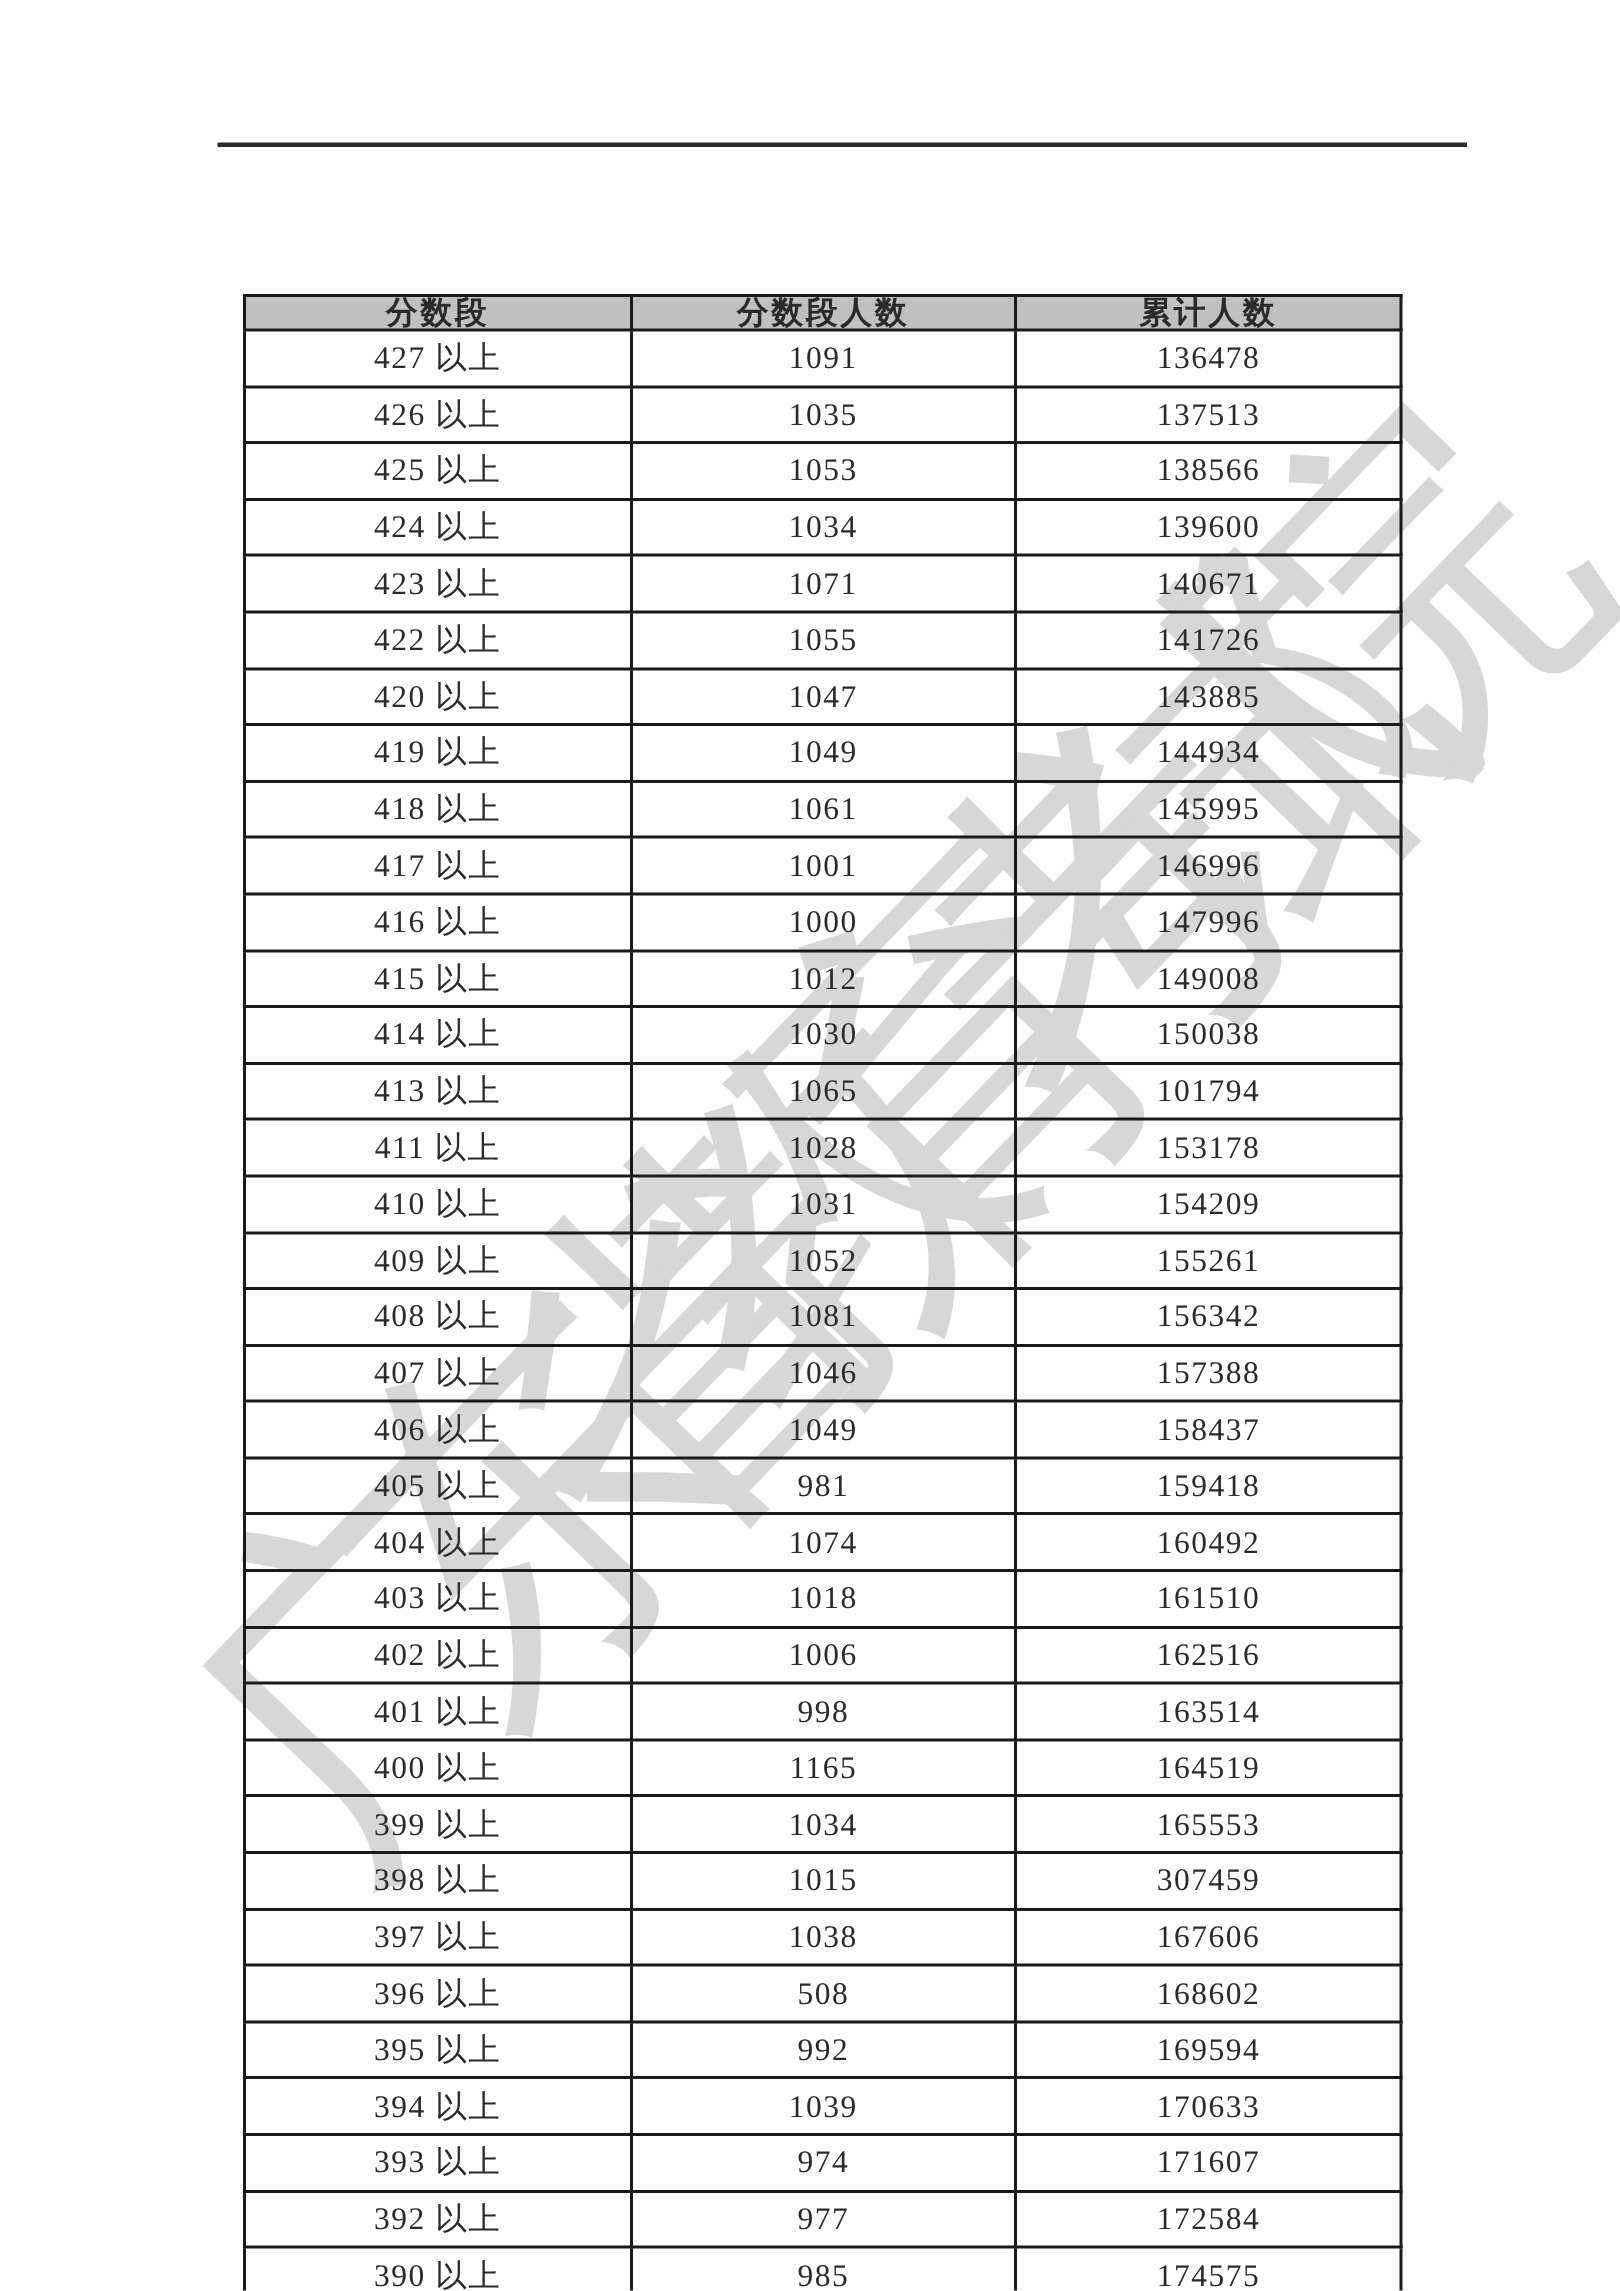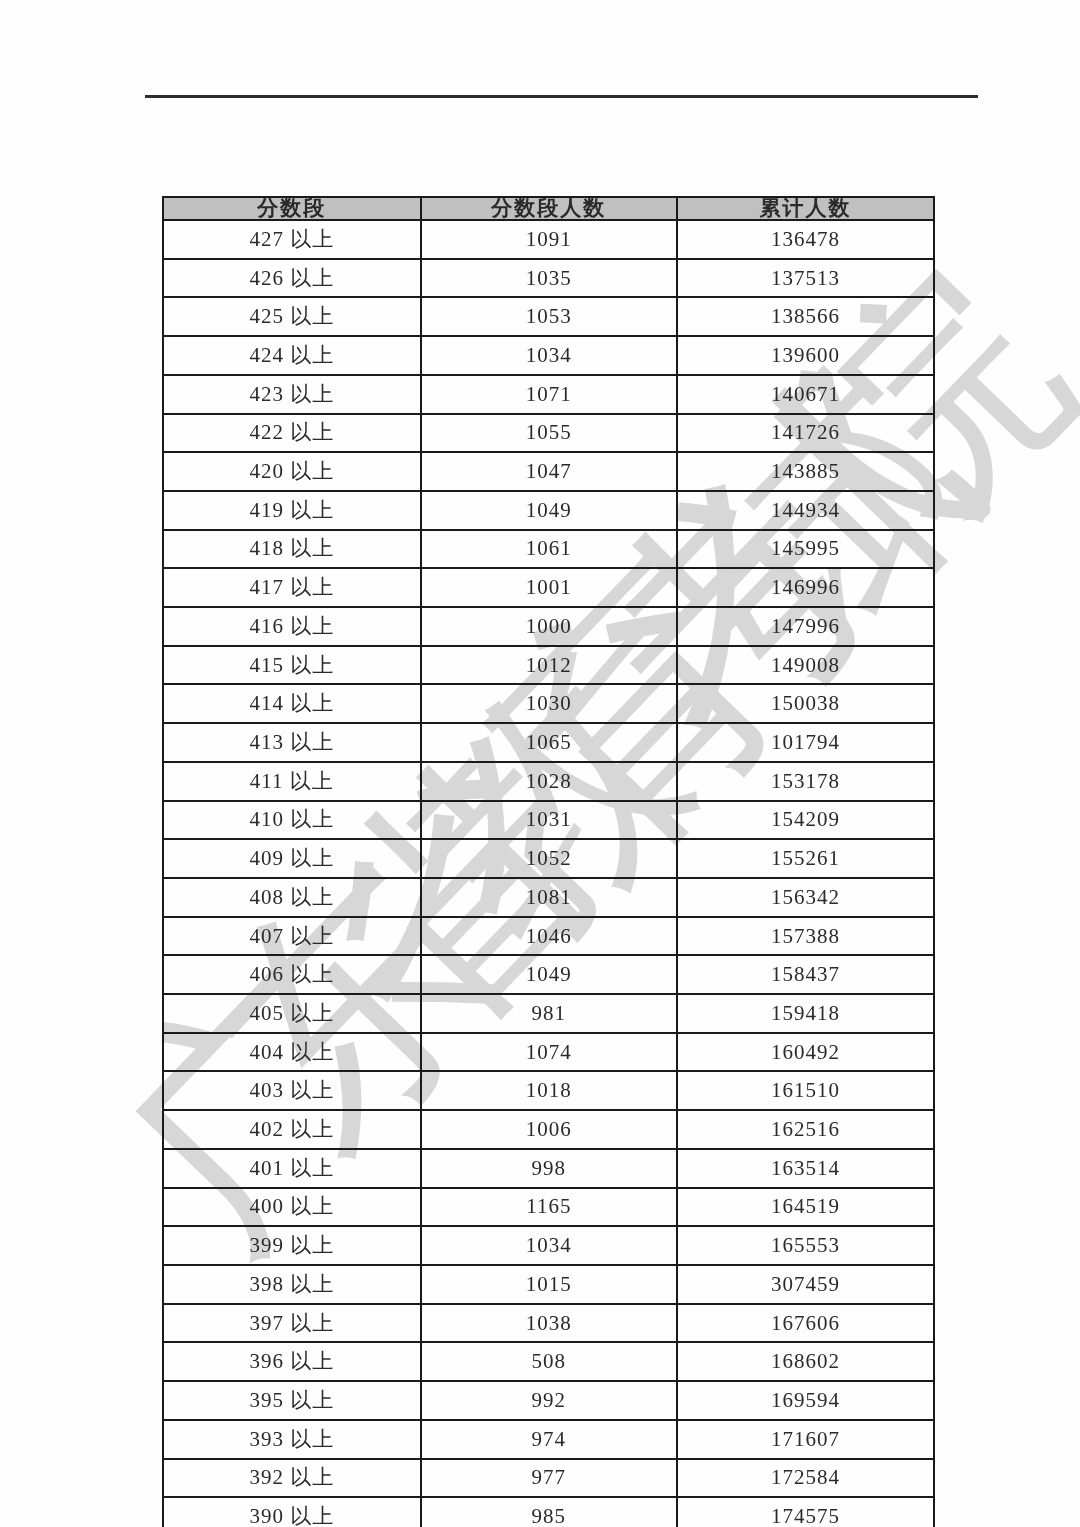--- a/index.html
+++ b/index.html
@@ -245,20 +245,25 @@
         <td>396 以上</td>
         <td>508</td>
         <td>168602</td>
       </tr>
         <tr>
         <td>395 以上</td>
         <td>992</td>
         <td>169594</td>
       </tr>
         <tr>
+        <td>394 以上</td>
+        <td>1039</td>
+        <td>170633</td>
+      </tr>
+        <tr>
         <td>393 以上</td>
         <td>974</td>
         <td>171607</td>
       </tr>
         <tr>
         <td>392 以上</td>
         <td>977</td>
         <td>172584</td>
       </tr>
         <tr>

